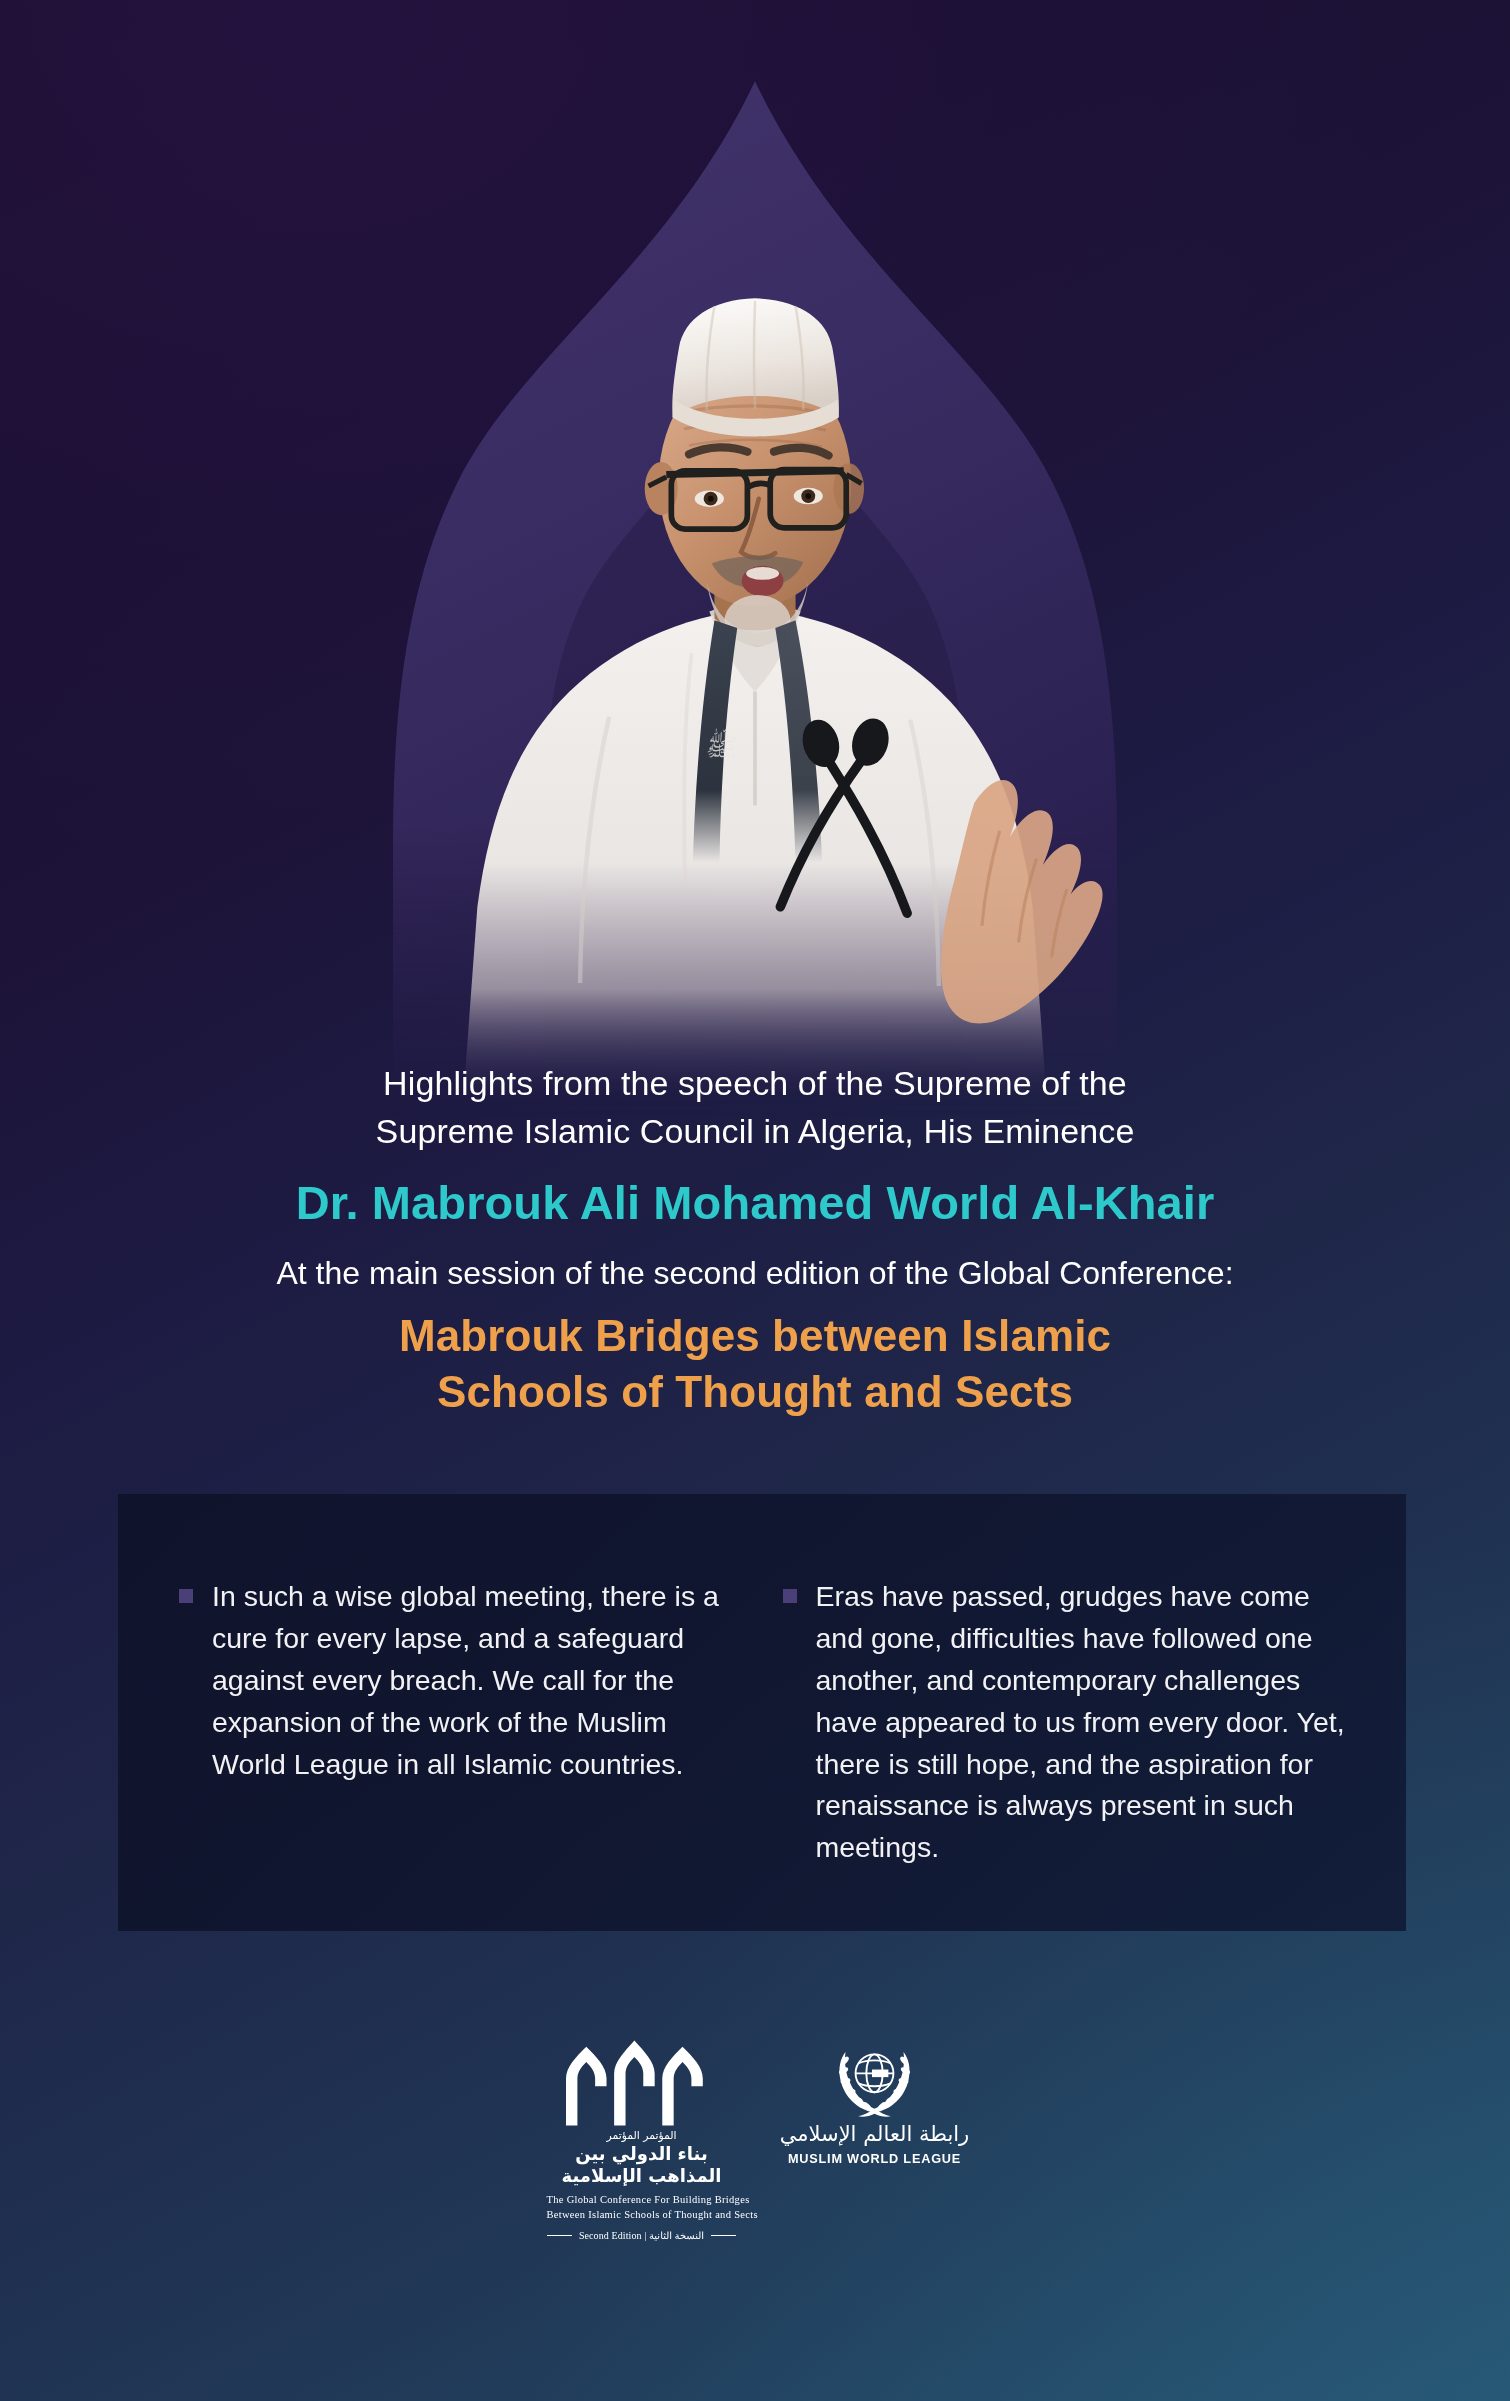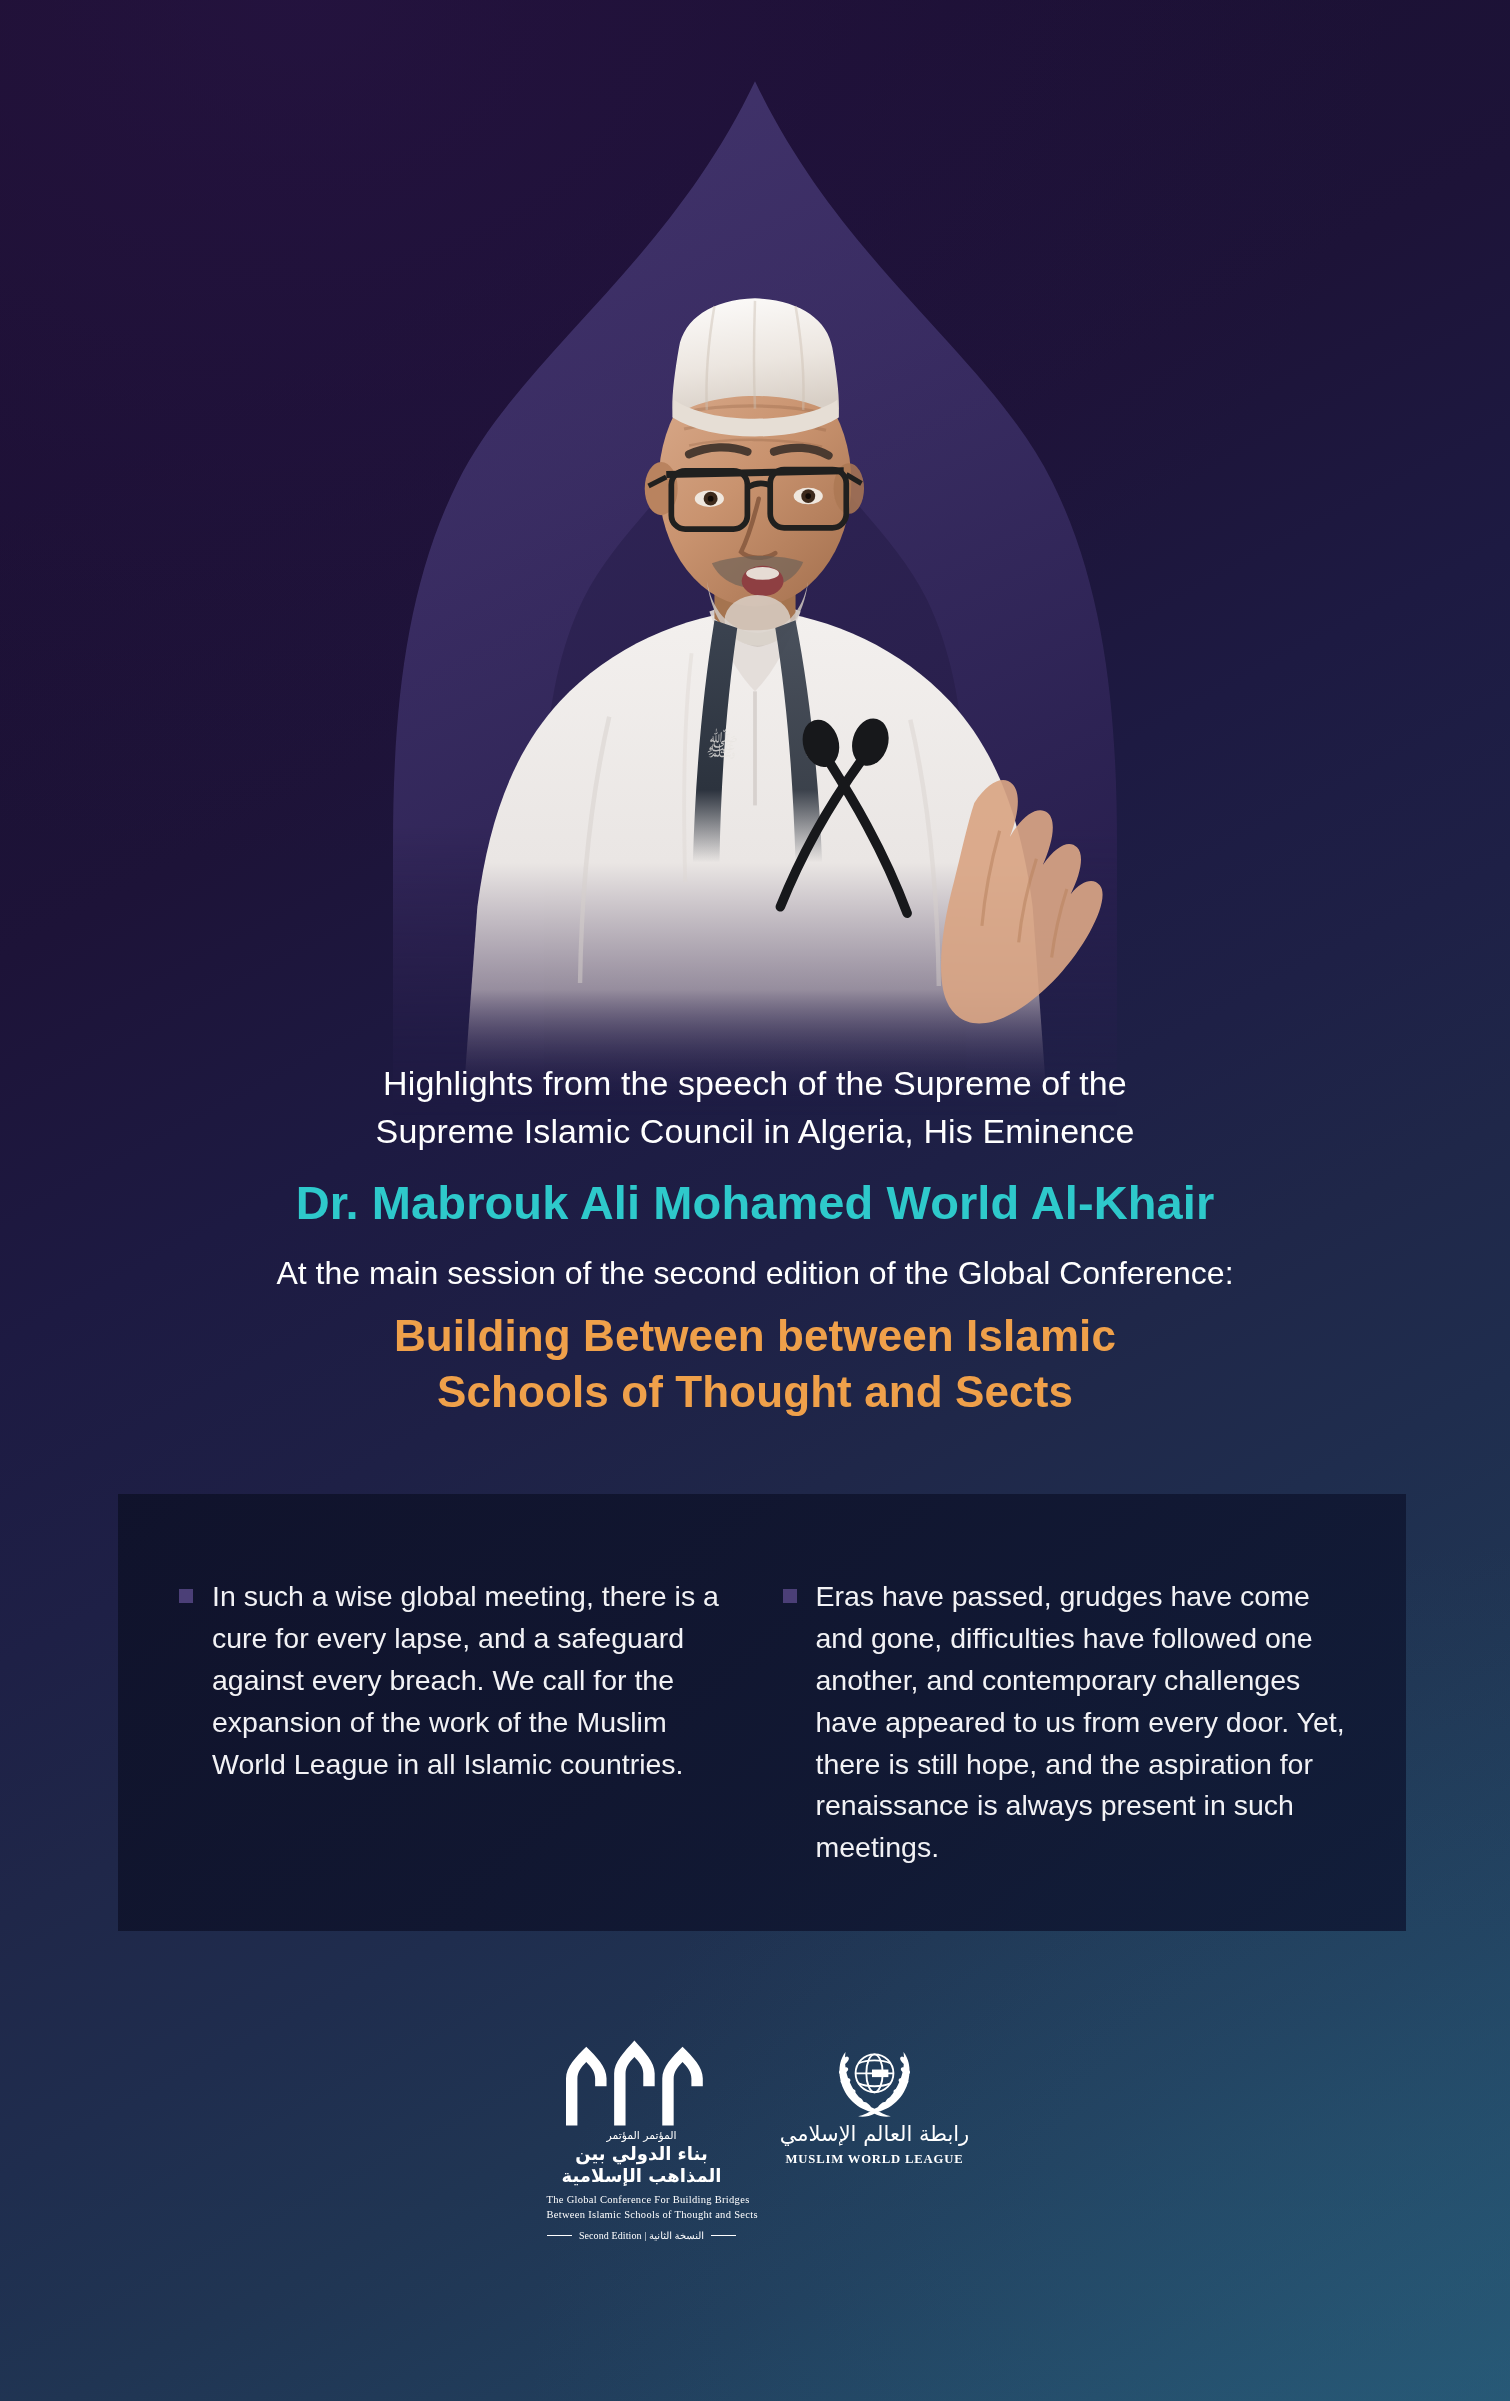--- a/index.html
+++ b/index.html
@@ -160,21 +160,21 @@
   .logo-conf-edition .rule { width:30px; height:1px; background:#ffffff; }
   .logo-conf-edition .ed-text {
     color:#ffffff;
     font-family:"Liberation Serif", serif;
     font-size:10px;
     white-space:nowrap;
     letter-spacing:0.1px;
   }
   .logo-mwl-en {
     color:#ffffff;
-    font-family:Liberation Serif, serif;
+    font-family:Liberation Sans, sans-serif;
     font-weight:700;
     font-size:12.7px;
     letter-spacing:0.8px;
     margin-top:6.3px;
     white-space:nowrap;
   }
   .ar { font-family:"DejaVu Sans", sans-serif; }
 </style>
 </head>
 <body>
@@ -357,21 +357,21 @@
   </div>
 
   <div class="headline-block">
     <div class="kicker">
       <span>Highlights from the speech of the Supreme of the</span><br>
       <span>Supreme Islamic Council in Algeria, His Eminence</span>
     </div>
     <div class="speaker-name">Dr. Mabrouk Ali Mohamed World Al-Khair</div>
     <div class="session-line">At the main session of the second edition of the Global Conference:</div>
     <div class="conf-title">
-      <span>Building Between between Islamic</span><br>
+      <span>Mabrouk Bridges between Islamic</span><br>
       <span>Schools of Thought and Sects</span>
     </div>
   </div>
 
   <div class="quote-panel">
     <div class="quote-col">
       <span class="bullet"></span>
       <div class="quote-text">In such a wise global meeting, there is a cure for every lapse, and a safeguard against every breach. We call for the expansion of the work of the Muslim World League in all Islamic countries.</div>
     </div>
     <div class="quote-col">

